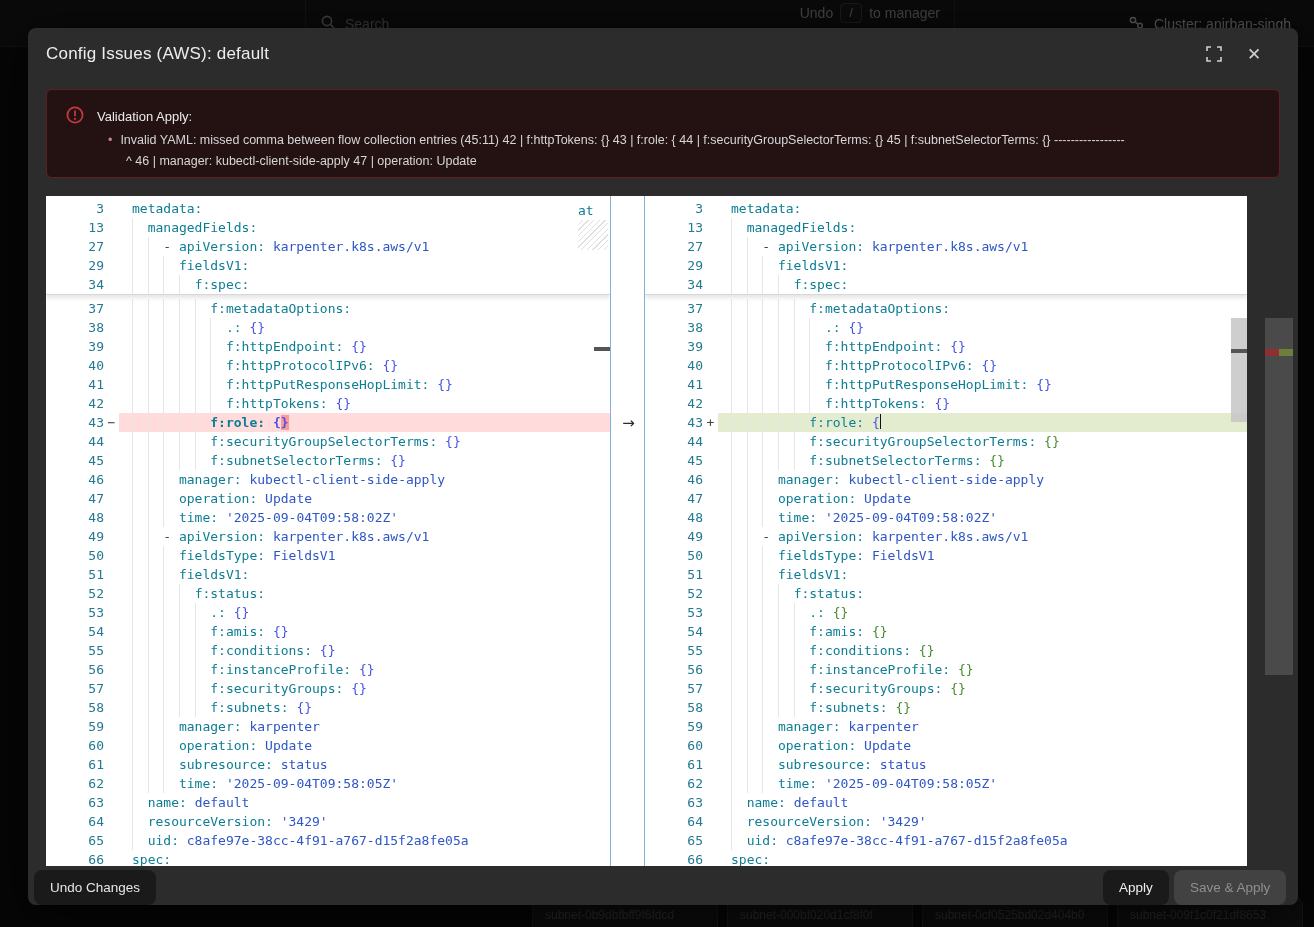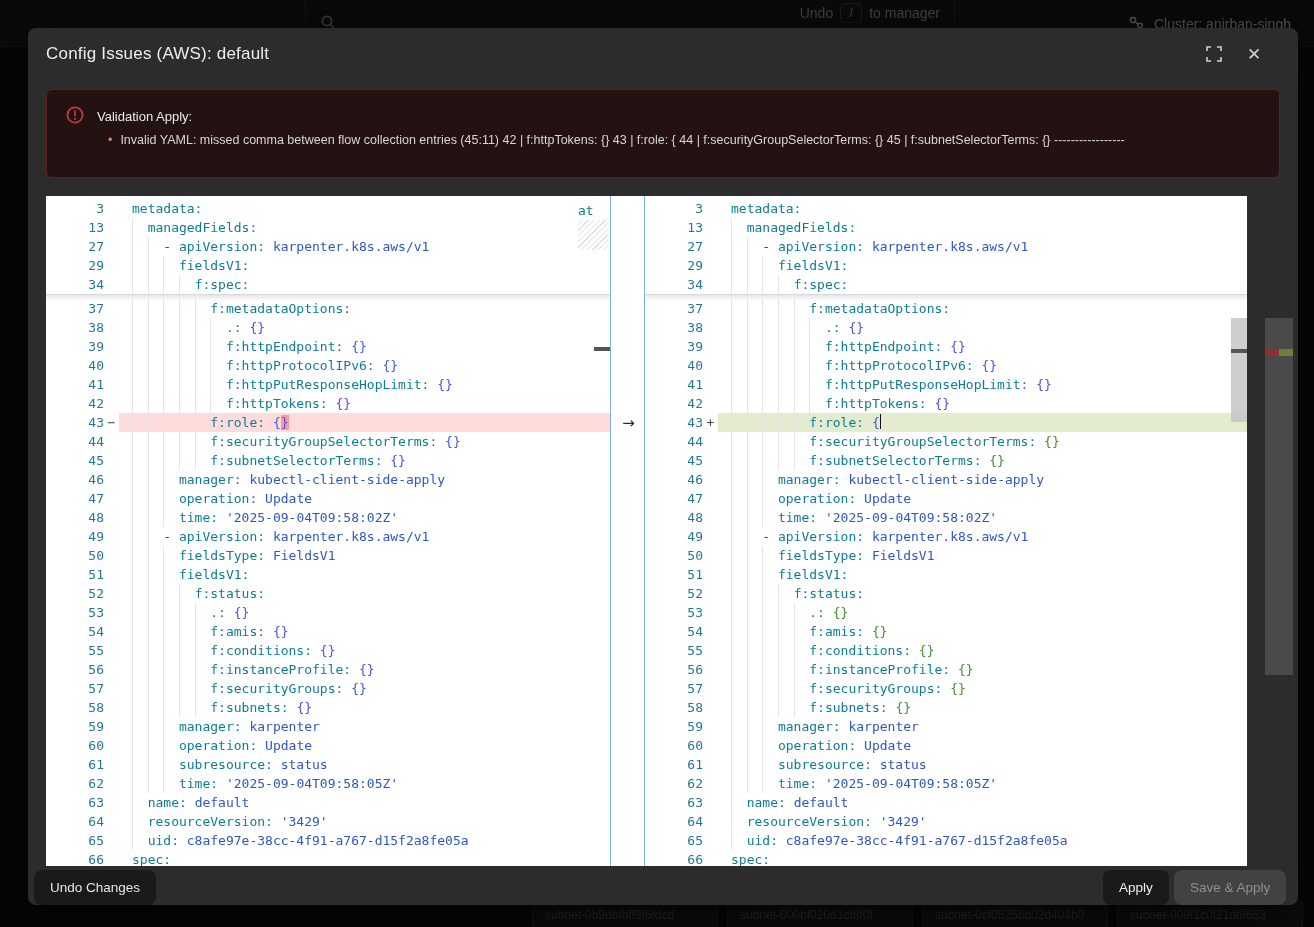--- a/index.html
+++ b/index.html
@@ -67,21 +67,21 @@
   .row { position:relative; height:19px; white-space:pre; display:flex; }
   .ln { width:58px; text-align:right; color:#237893; flex:none; }
   .sg { width:15px; text-align:center; color:#444; flex:none; }
   .txt { position:relative; flex:1; padding-left:13px; white-space:pre; overflow:hidden; }
   .guide { position:absolute; top:0; bottom:0; width:1px; background:#e5e5e5; }
   .k   { color:#0d7d94; }
   .v   { color:#2e56c5; }
   .br  { color:#4653e4; }
   .br2 { color:#468b2f; }
   .dash{ color:#444; }
-  .row.del .txt { background:rgba(255,0,0,0.14); }
+  .row.del .txt { background:rgba(255,0,0,0.14);font-weight:bold; }
   .row.del .cdel { background:rgba(255,0,0,0.30); }
   .row.add .txt { background:rgba(154,188,80,0.28); }
   .cursor { display:inline-block; width:1.5px; height:15px; background:#111;
     vertical-align:-2px; }
 
   
   .hid-frag { position:absolute; right:2px; top:5px; width:30px; color:#0d7d94; z-index:4; }
   .hatch { position:absolute; right:2px; top:24px; width:30px; height:30px; z-index:4;
     background:repeating-linear-gradient(135deg,#ffffff 0 3px,#d7d7d7 3px 4px); opacity:0.8; }
 
@@ -107,20 +107,21 @@
 <div class="page">
 
   <div class="app-header">
     <div class="search-zone">
       <span class="mag">
         <svg width="16" height="16" viewBox="0 0 16 16">
             <circle cx="7" cy="7" r="4.6" fill="none" stroke="#8a8a8a" stroke-width="1.6"></circle>
             <line x1="10.4" y1="10.4" x2="14" y2="14" stroke="#8a8a8a" stroke-width="1.6"></line>
           </svg>
       </span>
+      <input class="search-input" placeholder="Search" style="">
       <span class="press-hint">
         <span>Undo</span>
         <span class="keycap">/</span>
         <span>to manager</span>
       </span>
     </div>
     <div class="cluster-zone">
       <span>
         <svg width="17" height="17" viewBox="0 0 17 17">
             <circle cx="5" cy="6" r="2.6" fill="none" stroke="#b9b9b9" stroke-width="1.5"></circle>
@@ -157,20 +158,21 @@
       <span class="warn">
         <svg width="18" height="18" viewBox="0 0 18 18">
             <circle cx="9" cy="9" r="7.6" fill="none" stroke="#c2383f" stroke-width="1.8"></circle>
             <line x1="9" y1="4.6" x2="9" y2="10.2" stroke="#c2383f" stroke-width="1.8"></line>
             <circle cx="9" cy="12.9" r="1.1" fill="#c2383f"></circle>
           </svg>
       </span>
       <div class="banner-title">Validation Apply:</div>
       <div class="banner-items">
         <div><span class="dot">•</span><span>Invalid YAML: missed comma between flow collection entries (45:11) 42 | f:httpTokens: {} 43 | f:role: { 44 | f:securityGroupSelectorTerms: {} 45 | f:subnetSelectorTerms: {} -----------------</span></div>
+        <div class="l2">^ 46 | manager: kubectl-client-side-apply 47 | operation: Update</div>
       </div>
     </div>
 
     <div class="editors">
       <div class="ed ed-left" id="edLeft">
         <div class="hid-frag">at</div>
         <div class="hatch"></div>
         <div class="sticky" id="stickyLeft">
             <div class="row"><span class="ln">3</span><span class="sg"></span><span class="txt"><span class="k">metadata:</span></span></div>
             <div class="row"><span class="ln">13</span><span class="sg"></span><span class="txt"><span class="guide" style="left: calc(0ch + 13px);"></span>  <span class="k">managedFields:</span></span></div>

